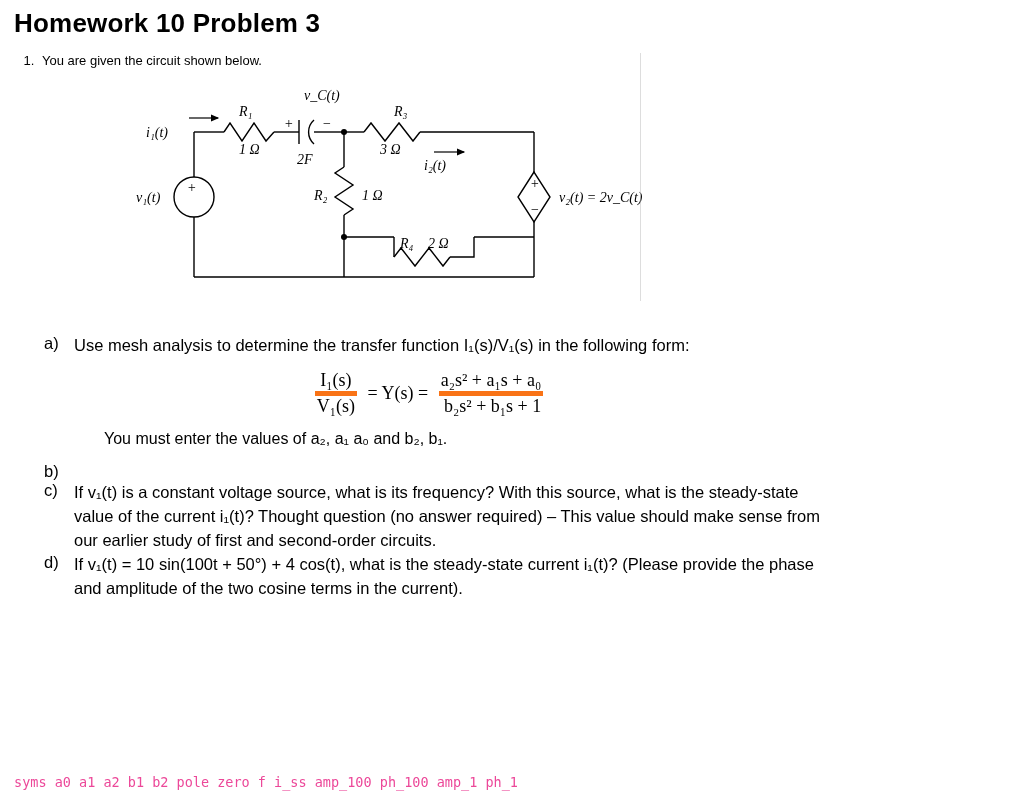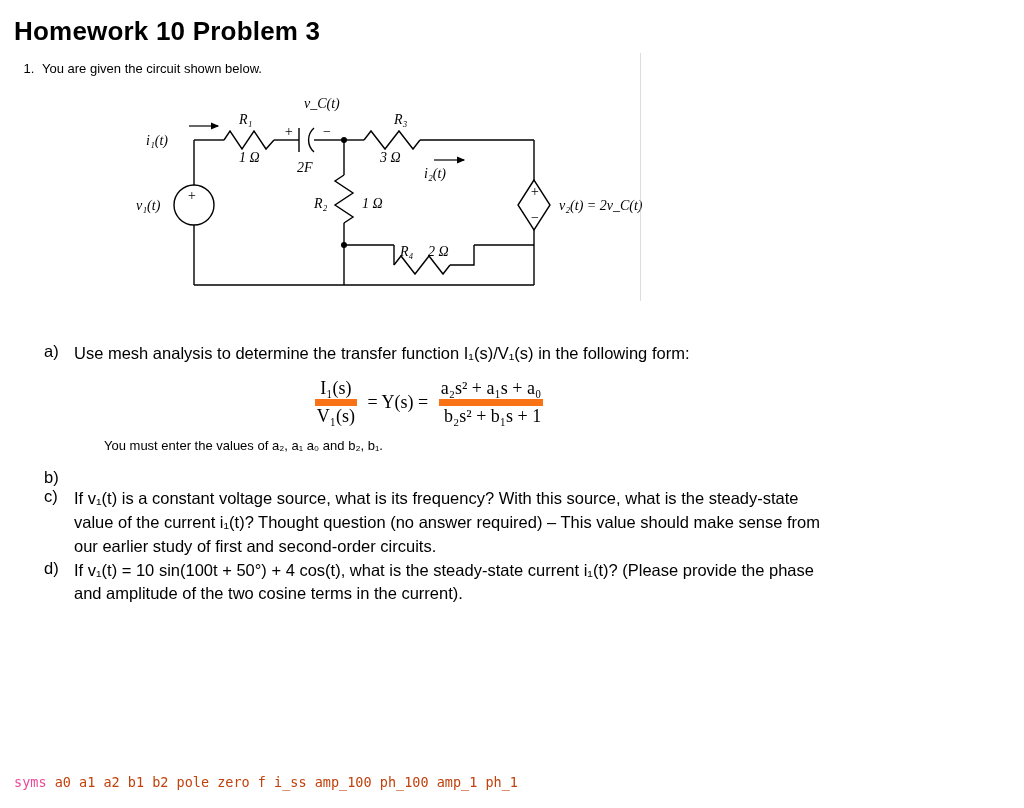--- a/index.html
+++ b/index.html
@@ -7,21 +7,21 @@
     padding: 0;
     font-family: "Helvetica Neue", Arial, sans-serif;
     background: #fff;
     color: #000;
     width: 1024px;
     height: 808px;
     box-sizing: border-box;
     overflow: hidden;
   }
   .page {
-    padding: 16px 14px 0 14px;
+    padding: 8px 14px 0 14px;
     box-sizing: border-box;
     position: relative;
     width: 868px;
     height: 808px;
   }
   h1 {
     font-size: 26px;
     font-weight: 700;
     margin: 0 0 14px 0;
     letter-spacing: 0.2px;
@@ -57,48 +57,48 @@
     flex: 0 0 30px;
     font-size: 16.5px;
     font-family: "Segoe UI", Arial, sans-serif;
   }
   .qtext {
     font-size: 16.5px;
     line-height: 1.45;
     padding-right: 30px;
   }
   .followup {
-    font-size: 13px;
+    font-size: 16px;
     line-height: 1.45;
     padding-left: 60px;
     margin-top: 4px;
   }
   .math-block {
     display: flex;
     justify-content: center;
     margin: 12px 0 10px -40px;
   }
   .math-inline {
     font-family: "Cambria Math", "Times New Roman", serif;
     font-size: 18px;
   }
-  .math-num   { border-bottom: 7px solid #f97316; display: block; text-align: center; padding: 0 2px; }
+  .math-num   { border-bottom: 5px solid #f97316; display: block; text-align: center; padding: 0 2px; }
   .math-den   { display: block; text-align: right; padding: 0 2px; }
   .math-frac  { display: inline-block; vertical-align: middle; }
   .math-eq    { display: inline-block; vertical-align: middle; padding: 0 6px; }
   .code-line {
     position: absolute;
     left: 14px;
     bottom: 18px;
     font-family: "Consolas", "Menlo", monospace;
     font-size: 13.5px;
     white-space: pre;
   }
   .code-kw { color: #ec4899; }
-  .code-teal { color: #c2410c; }
+  .code-teal { color: #ec4899; }
   .rule {
     position: absolute;
     top: 53px;
     left: 640px;
     width: 1px;
     height: 248px;
     background: #bbb;
     opacity: 0.5;
   }
 </style>

